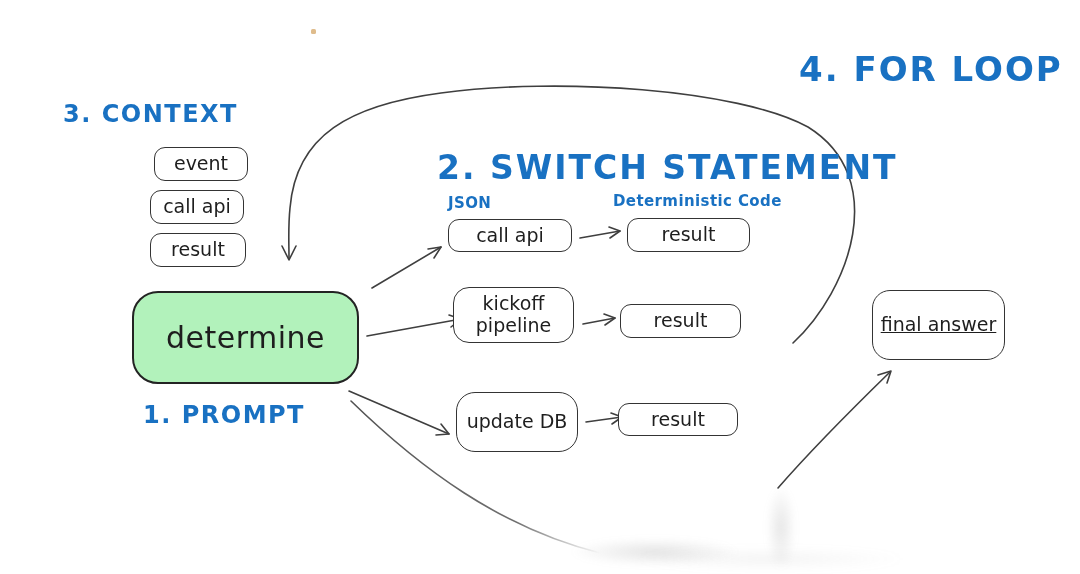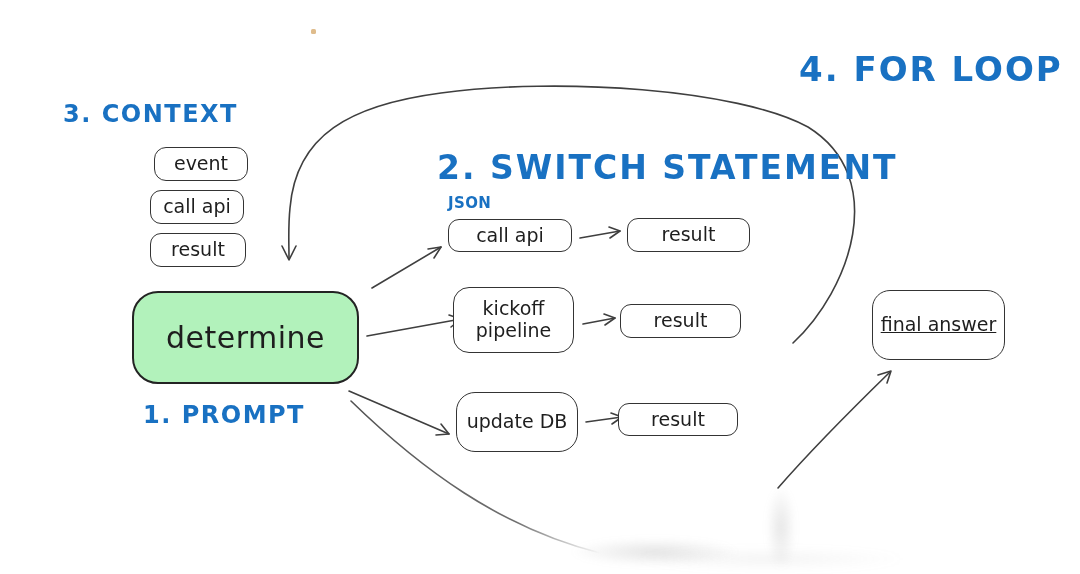--- a/index.html
+++ b/index.html
@@ -89,43 +89,44 @@
               background:radial-gradient(ellipse at center, rgba(140,140,140,.10), rgba(140,140,140,0) 70%);filter:blur(4px);"></div>
 
   <div id="stray-dot"></div>
 
   <div class="heading" style="left:63px;top:100px;font-size:24px;">3. CONTEXT</div>
   <div class="heading" style="left:437px;top:148px;font-size:33px;letter-spacing:2px;">2. SWITCH STATEMENT</div>
   <div class="heading" style="left:143px;top:401px;font-size:24px;text-align:center;">1. PROMPT</div>
   <div class="heading" style="left:799px;top:49px;font-size:34px;letter-spacing:2px;">4. FOR LOOP</div>
 
   <div class="col-label" style="left:448px;top:194px;width:124px;">JSON</div>
+  <div class="col-label" style="left:613px;top:192px;width:160px;">Deterministic Code</div>
 
-  <div class="node" style="left:154px;top:147px;width:94px;height:34px;border-radius:12px;">
+  <div class="node" style="left:154px;top:147px;width:94px;height:34px;">
     <span>event</span>
   </div>
   <div class="node" style="left:150px;top:190px;width:94px;height:34px;">
     <span>call api</span>
   </div>
   <div class="node" style="left:150px;top:233px;width:96px;height:34px;">
     <span>result</span>
   </div>
 
   <div class="node green-node" style="left:132px;top:291px;width:227px;height:93px;">
     <span>determine</span>
   </div>
 
   <div class="node" style="left:448px;top:219px;width:124px;height:33px;">
     <span>call api</span>
   </div>
   <div class="node" style="left:627px;top:218px;width:123px;height:34px;">
     <span>result</span>
   </div>
 
-  <div class="node" style="left:453px;top:287px;width:121px;height:66px;border-radius:16px;text-align:center;">
+  <div class="node" style="left:453px;top:287px;width:121px;height:56px;border-radius:16px;text-align:center;">
     <span>kickoff</span>
     <span>pipeline</span>
   </div>
   <div class="node" style="left:620px;top:304px;width:121px;height:34px;">
     <span>result</span>
   </div>
 
   <div class="node" style="left:456px;top:392px;width:122px;height:60px;border-radius:19px;">
     <span>update DB</span>
   </div>

